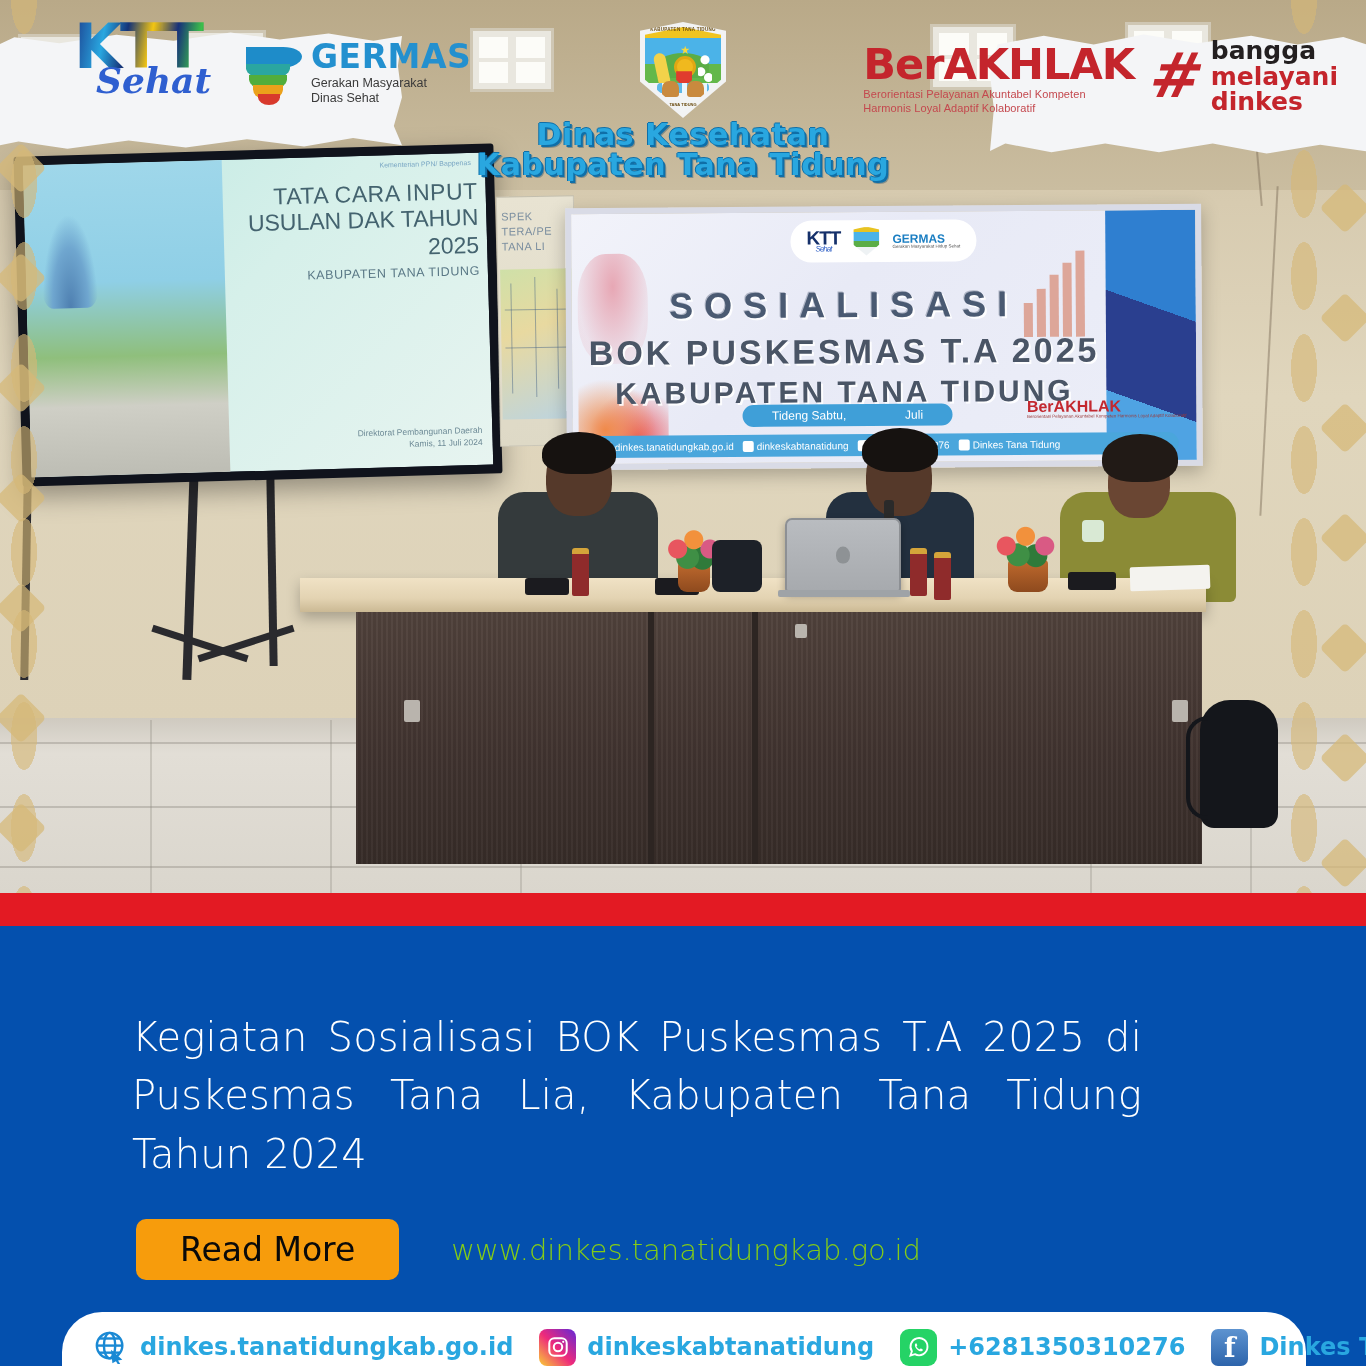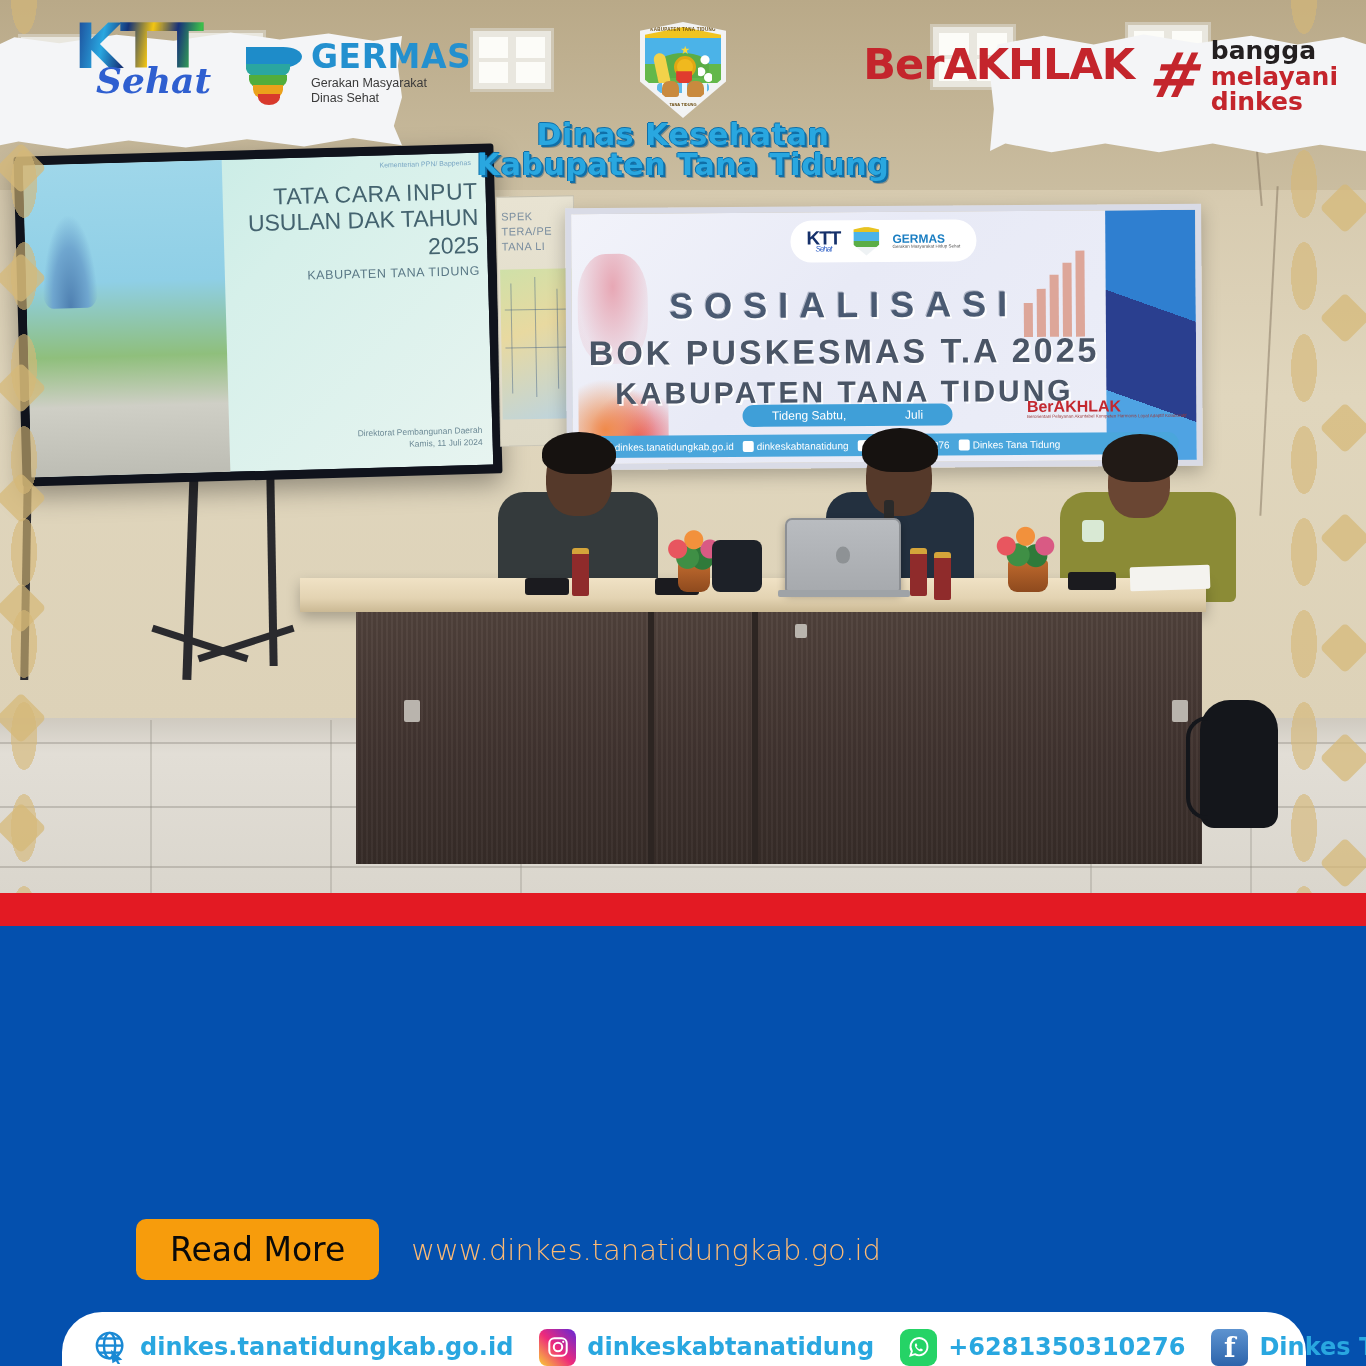--- a/index.html
+++ b/index.html
@@ -218,23 +218,23 @@
      box-shadow:0 0 26px 8px rgba(255,255,255,.30), inset 0 0 30px rgba(0,0,0,.35);
      display:flex;align-items:center;}
   .datetxt{font-size:53px;font-weight:bold;color:#fff;margin-left:44px;letter-spacing:-.5px;
      font-family:"DejaVu Sans", sans-serif;}
 
   .desc{position:absolute;left:132px;top:1008px;width:1010px;color:#fff;
      font-size:40px;line-height:1.46;text-align:justify;letter-spacing:.2px;
      font-family:"DejaVu Sans", sans-serif;font-weight:300;}
 
   .cta{position:absolute;left:136px;top:1219px;display:flex;align-items:center;gap:32px;}
-  .readmore{background:#f79c0c;color:#0a0a0a;font-size:33px;padding:11px 34px;border-radius:10px;
+  .readmore{background:#f79c0c;color:#0a0a0a;font-size:33px;padding:11px 44px;border-radius:10px;
      border:none;cursor:pointer;font-family:"DejaVu Sans", sans-serif;}
-  .weburl{color:#fdba74;font-size:29px;font-family:"DejaVu Sans", sans-serif;font-weight:300;}
+  .weburl{color:#84cc16;font-size:29px;font-family:"DejaVu Sans", sans-serif;font-weight:300;margin-left:20px;}
 
   
   .footer{position:absolute;left:62px;top:1312px;width:1244px;height:70px;background:#fff;
      border-radius:40px 40px 0 0;display:flex;align-items:center;gap:26px;padding:0 30px;}
   .fitem{display:flex;align-items:center;gap:11px;}
   .ficon{width:37px;height:37px;flex:0 0 37px;border-radius:8px;display:flex;align-items:center;
      justify-content:center;color:#fff;font-size:21px;font-weight:bold;}
   .ic-web{background:none;color:#1a89d4;font-size:34px;border-radius:0;}
   .ic-ig{background:linear-gradient(45deg,#f9ce34 0%,#ee2a7b 48%,#6228d7 100%);font-size:20px;}
   .ic-wa{background:#25d366;font-size:22px;}
@@ -474,20 +474,24 @@
       <div class="g2">
         <div>Gerakan Masyarakat</div>
         <div>Dinas Sehat</div>
       </div>
     </div>
   </div>
 
   <div class="panel panel-ber"></div>
   <div class="ber-wrap">
     <div class="ber-main">BerAKHLAK</div>
+    <div class="ber-sub">
+      <div>Berorientasi Pelayanan Akuntabel Kompeten</div>
+      <div>Harmonis Loyal Adaptif Kolaboratif</div>
+    </div>
   </div>
   <div class="bangga">
     <div class="hashmark">#</div>
     <div class="bangga-txt">
       <div class="bg1">bangga</div>
       <div class="bg2">melayani</div>
       <div class="bg3">dinkes</div>
     </div>
   </div>
 
@@ -510,20 +514,21 @@
     <div class="dinas-t">
       <div>Dinas Kesehatan</div>
       <div>Kabupaten Tana Tidung</div>
     </div>
   </div>
 
   <div class="redband"></div>
   <div class="bluebody"></div>
 
 
+  <div class="desc">Kegiatan Sosialisasi BOK Puskesmas T.A 2025 di Puskesmas Tana Lia, Kabupaten Tana Tidung Tahun 2024</div>
 
   <div class="cta">
     <button class="readmore">Read More</button>
     <div class="weburl">www.dinkes.tanatidungkab.go.id</div>
   </div>
 
   <div class="footer">
     <div class="fitem">
       <div class="ficon ic-web">
         <svg width="34" height="34" viewBox="0 0 24 24" fill="none" stroke="#1a89d4" stroke-width="1.7">

